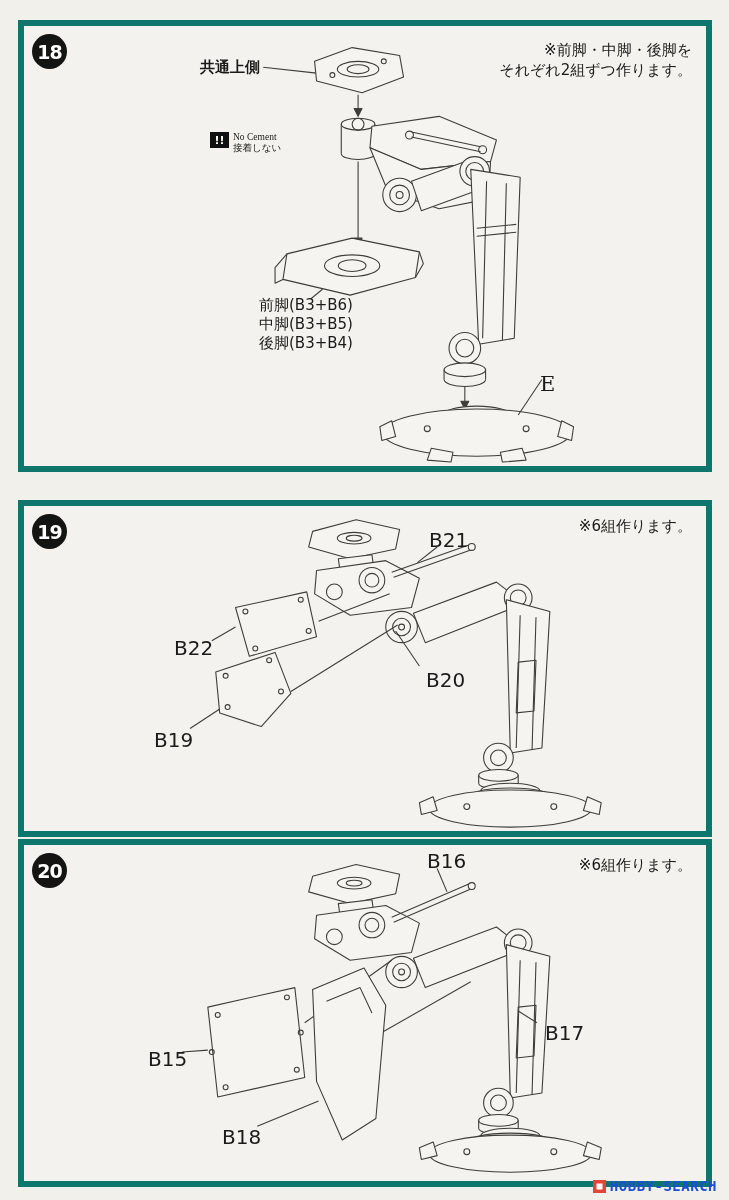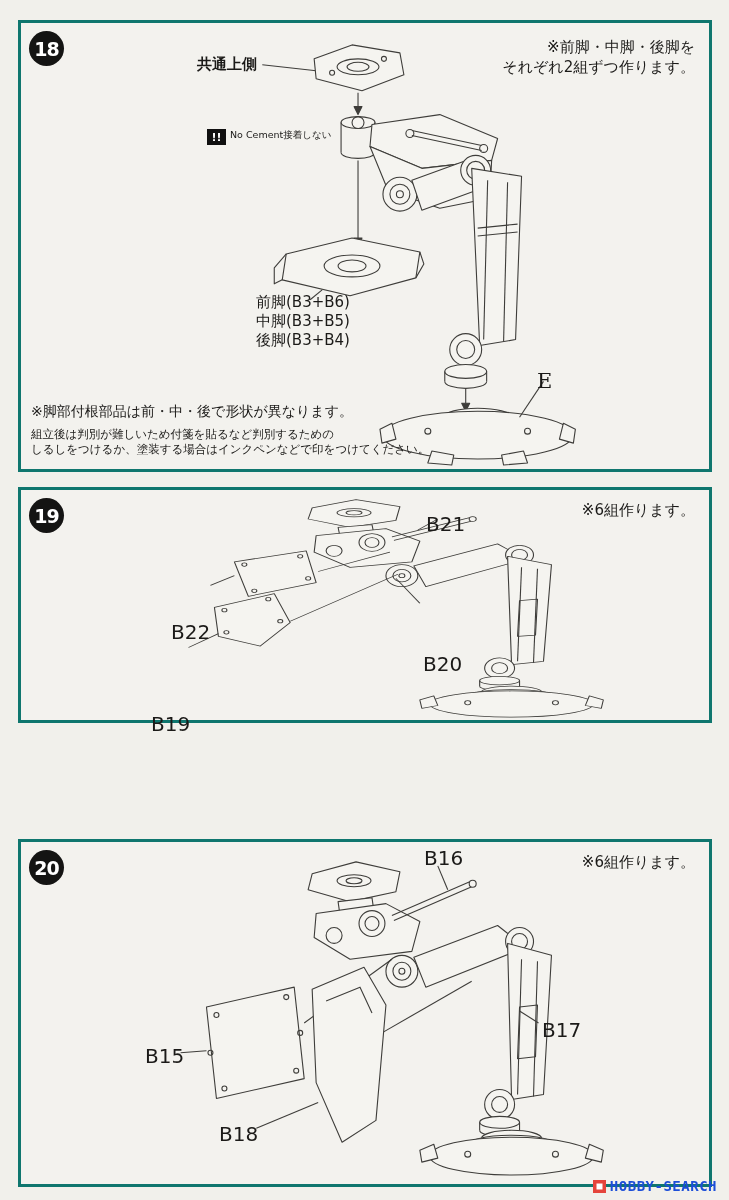--- a/index.html
+++ b/index.html
@@ -4,42 +4,42 @@
 <style>
   html,body{margin:0;padding:0;}
   body{
     width:729px;height:1200px;position:relative;overflow:hidden;
     background:#f1f0eb;
     font-family:"DejaVu Sans","Liberation Sans",sans-serif;
     color:#1b1a18;
   }
   .box{
     position:absolute;left:18px;width:694px;
-    border:3px solid #0f766e;background:#f3f2ee;box-sizing:border-box;
+    border:6px solid #0f766e;background:#f3f2ee;box-sizing:border-box;
   }
   #box18{top:20px;height:452px;}
-  #box19{top:487px;height:236px;}
+  #box19{top:500px;height:337px;}
   #box20{top:839px;height:348px;padding-left:44px;}
   svg.diagram{position:absolute;left:0;top:0;width:100%;height:100%;}
   .badge{
     position:absolute;left:8px;top:8px;width:35px;height:35px;border-radius:50%;
     background:#141413;color:#fff;display:flex;align-items:center;justify-content:center;
     font-size:19px;font-weight:bold;letter-spacing:-1px;z-index:3;
   }
   .note{position:absolute;right:14px;font-size:15px;line-height:20px;text-align:right;z-index:3;margin-left:39px;}
   .jp-label{position:absolute;font-size:15px;z-index:3;font-weight:bold;}
   .part-label{position:absolute;font-size:20px;z-index:3;}
   .e-label{position:absolute;font-size:21px;font-family:"DejaVu Serif","Liberation Serif",serif;z-index:3;}
   .parts-list{position:absolute;font-size:15px;line-height:19px;z-index:3;}
   .no-cement{position:absolute;display:flex;align-items:flex-start;gap:4px;z-index:3;}
   .nc-icon{
     width:19px;height:16px;background:#101010;color:#fff;display:flex;
     align-items:center;justify-content:center;font-weight:bold;font-size:11px;flex:0 0 auto;
   }
-  .nc-text{font-size:9.5px;line-height:11px;display:flex;flex-direction:row;}
+  .nc-text{font-size:9.5px;line-height:11px;display:flex;flex-direction:column;font-family:Liberation Serif, serif;}
   .footnote{position:absolute;z-index:3;}
   .fn-title{font-size:14px;margin-bottom:6px;}
   .fn-line{font-size:11.5px;line-height:15px;}
   .watermark{
     position:absolute;right:12px;bottom:6px;display:flex;align-items:center;gap:4px;z-index:5;
   }
   .wm-icon{
     width:13px;height:13px;background:#fff;box-shadow:inset 0 0 0 3.5px #e5443b;flex:0 0 auto;
   }
   .wm-text{
@@ -73,25 +73,20 @@
     </div>
 
     <div class="parts-list" style="left:235px;top:270px">
       <div>前脚(B3+B6)</div>
       <div>中脚(B3+B5)</div>
       <div>後脚(B3+B4)</div>
     </div>
 
     <span class="e-label" style="left:516px;top:346px">E</span>
 
-    <div class="footnote" style="left:10px;top:380px">
-      <div class="fn-title">※脚部付根部品は前・中・後で形状が異なります。</div>
-      <div class="fn-line">組立後は判別が難しいため付箋を貼るなど判別するための</div>
-      <div class="fn-line">しるしをつけるか、塗装する場合はインクペンなどで印をつけてください。</div>
-    </div>
 
     <svg class="diagram" viewBox="0 0 690 448" preserveAspectRatio="none">
       <g fill="#f5f4f0" stroke="#3e3d3a" stroke-width="1.1" stroke-linejoin="round">
 
         <line x1="242" y1="42" x2="296" y2="48" fill="none"></line>
 
         <polygon points="294,36 332,22 380,30 384,52 342,68 296,56"></polygon>
         <ellipse cx="338" cy="44" rx="21" ry="8" fill="none"></ellipse>
         <ellipse cx="338" cy="44" rx="11" ry="4.5" fill="none"></ellipse>
         <circle cx="312" cy="50" r="2.5" fill="none"></circle>

